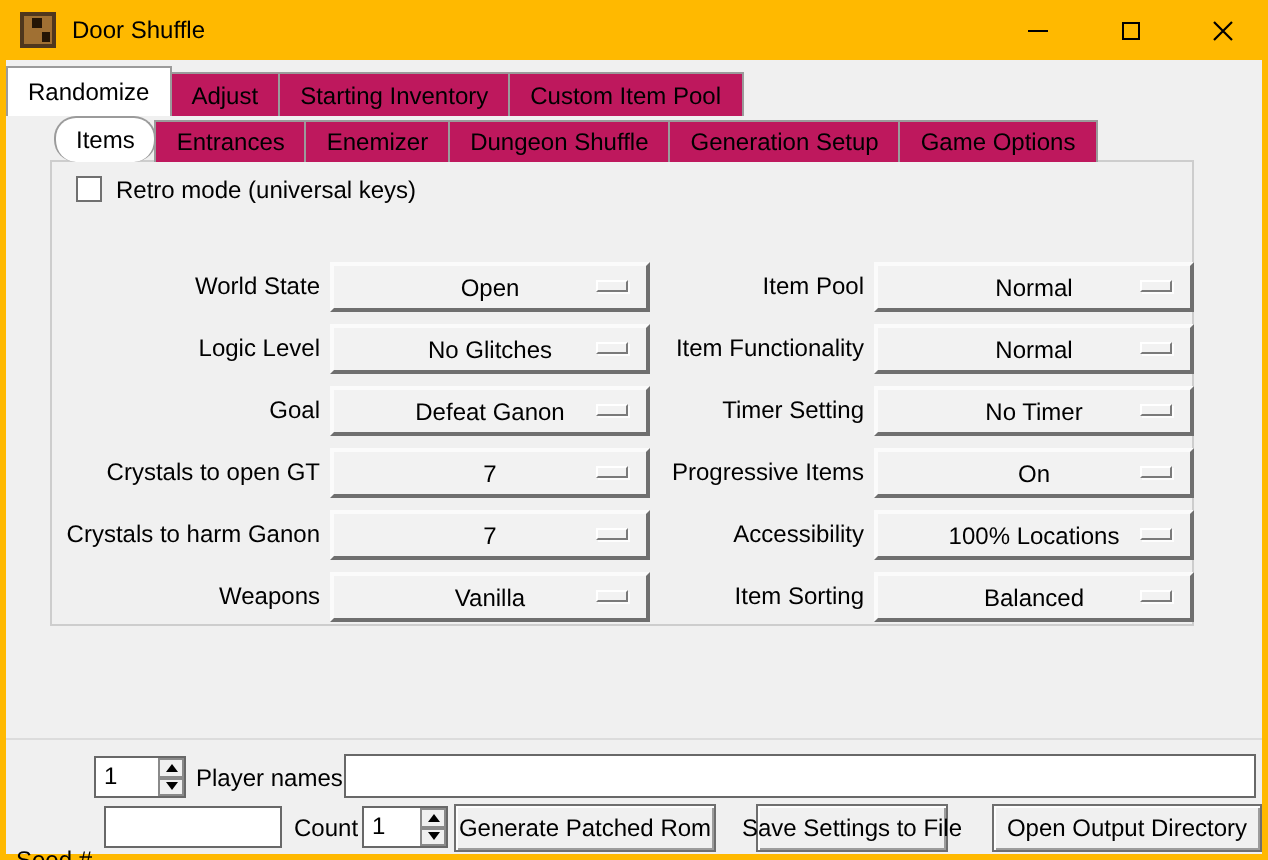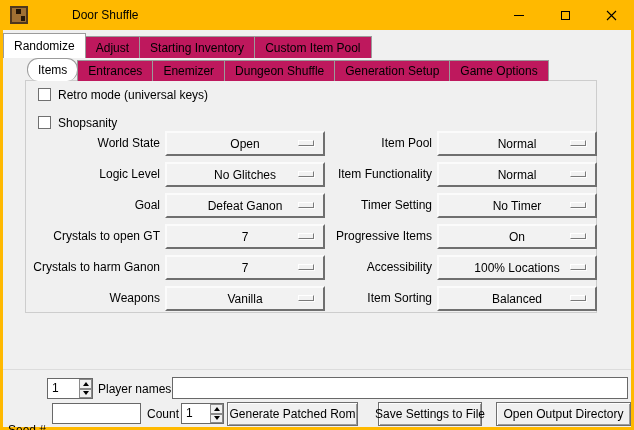--- a/index.html
+++ b/index.html
@@ -1,20 +1,20 @@
 <!DOCTYPE html>
 <html><head>
 <meta charset="utf-8">
 <style>
   * { margin:0; padding:0; box-sizing:border-box; }
   body { font-family:"Liberation Sans", sans-serif; font-size:12px; color:#000; }
   #win { position:relative; width:634px; height:430px; background:#FFB900; overflow:hidden; }
 
   
-  .titlebar { position:absolute; left:0; top:0; width:634px; height:30px; display:flex; align-items:center;gap:36px; }
+  .titlebar { position:absolute; left:0; top:0; width:634px; height:30px; display:flex; align-items:center; }
   .app-icon { position:relative; margin-left:10px; width:18px; height:18px; background:#a07033; border:2px solid #4f371d; }
   .app-icon .mark1 { position:absolute; left:4px; top:1px; width:5px; height:5px; background:#241505; }
   .app-icon .mark2 { position:absolute; right:1px; bottom:1px; width:4px; height:5px; background:#241505; }
   .title-text { margin-left:8px; white-space:nowrap; }
   .caption { margin-left:auto; display:flex; height:30px; }
   .cap-btn { width:46px; height:30px; display:flex; align-items:center; justify-content:center; }
   .glyph-min { width:10px; height:1px; background:#000; }
   .glyph-max { width:9px; height:9px; border:1px solid #000; }
 
   
@@ -130,24 +130,20 @@
       </div>
   </div>
 
   <div class="items-frame"></div>
   <div class="outer-frame-line"></div>
 
   <div class="checkbox-row" style="left:38px; top:87px;">
     <div class="cb-box"></div>
     <div class="cb-label">Retro mode (universal keys)</div>
   </div>
-  <div class="checkbox-row" style="left:38px; top:115px;">
-    <div class="cb-box"></div>
-    <div class="cb-label">Shopsanity</div>
-  </div>
 
   <div class="dd-label" style="left:30px; top:131px; width:130px;">World State</div>
   <div class="dd" style="left:165px; top:131px;">
     <span class="dd-text">Open</span>
       <span class="dd-ind"></span>
   </div>
   <div class="dd-label" style="left:30px; top:162px; width:130px;">Logic Level</div>
   <div class="dd" style="left:165px; top:162px;">
     <span class="dd-text">No Glitches</span>
       <span class="dd-ind"></span>
@@ -227,16 +223,16 @@
     <div class="btns">
       <div class="sb">
           <div class="tri-up"></div>
         </div>
       <div class="sb">
           <div class="tri-dn"></div>
         </div>
     </div>
   </div>
   <div class="pbtn" style="left:227px; top:402px; width:131px;">Generate Patched Rom</div>
-  <div class="pbtn" style="left:378px; top:402px; width:104px;">Save Settings to File</div>
+  <div class="pbtn" style="left:378px; top:402px; width:96px;">Save Settings to File</div>
   <div class="pbtn" style="left:496px; top:402px; width:135px;">Open Output Directory</div>
 
 </div>
 
 </body></html>

